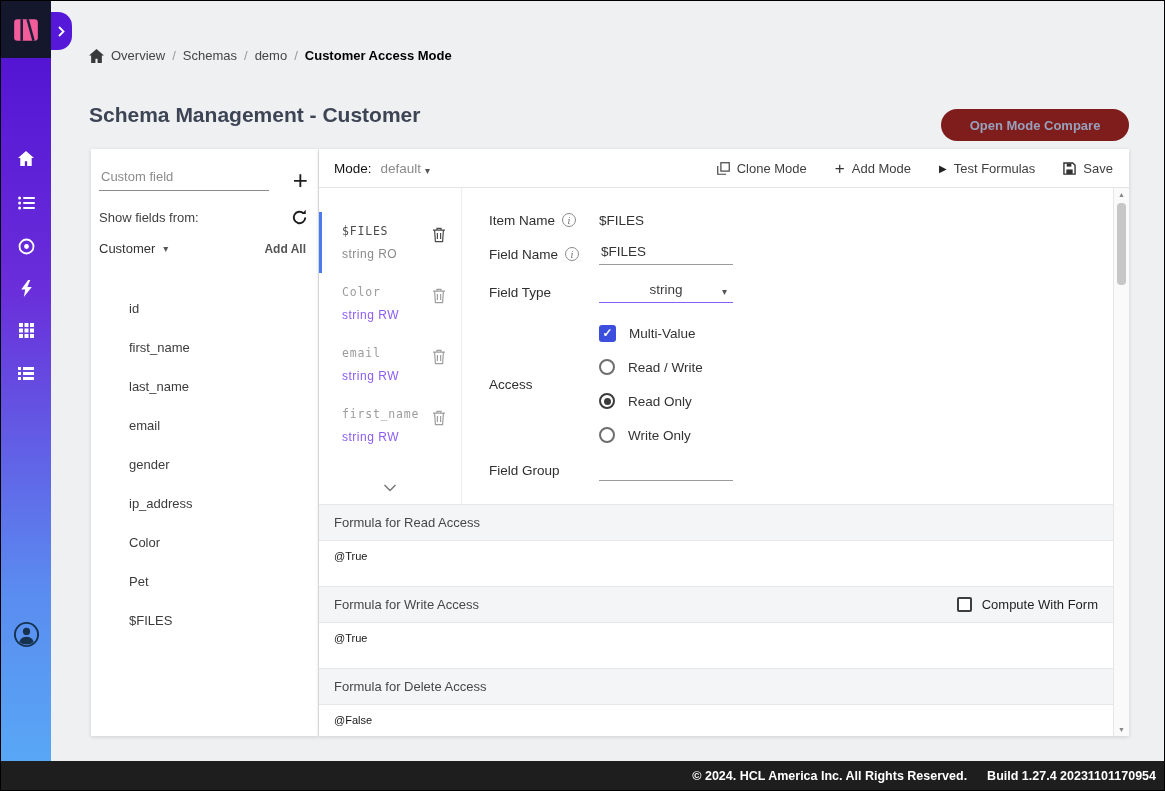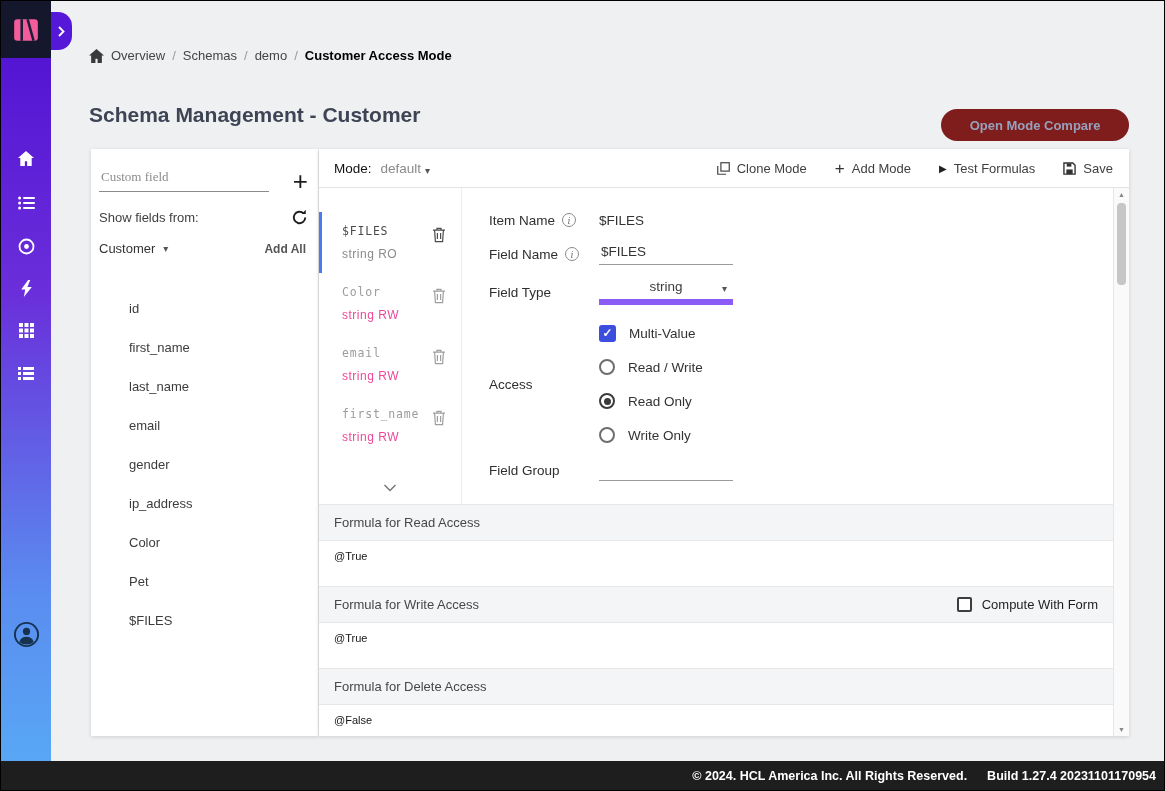--- a/index.html
+++ b/index.html
@@ -25,21 +25,21 @@
   .page-title { position: absolute; left: 88px; top: 102px; font-size: 21px; font-weight: 700; color: #3d4454; }
   .compare-btn { position: absolute; left: 940px; top: 108px; width: 188px; height: 32px; border: 0;
     border-radius: 17px; background: #7f1d1d; color: #98a1bb; font-weight: 700; font-size: 13px;
     font-family: "Liberation Sans", sans-serif; cursor: pointer; }
 
   
   .left-panel { position: absolute; left: 90px; top: 148px; width: 227px; height: 587px; background: #fff;
     box-shadow: 0 1px 4px rgba(0,0,0,.14); }
   .cf-row { position: absolute; top: 14px; left: 8px; right: 10px; display: flex; align-items: flex-end; }
   .custom-field { width: 170px; border: 0; border-bottom: 1px solid #8a8a8a; background: transparent;
-    font-size: 13px; color: #555; padding: 6px 2px; outline: none; font-family: Liberation Serif, serif; }
+    font-size: 13px; color: #555; padding: 6px 2px; outline: none; font-family: Liberation Sans, sans-serif; }
   .custom-field::placeholder { color: #8c8c8c; }
   .plus-btn { margin-left: auto; border: 0; background: none; font-size: 26px; color: #1c1c1c;
     line-height: 22px; cursor: pointer; }
   .sf-row { position: absolute; top: 60px; left: 8px; right: 10px; display: flex; align-items: center; }
   .sf-label { font-size: 13px; color: #3f3f3f; }
   .refresh-btn { margin-left: auto; border: 0; background: none; cursor: pointer; display: flex; }
   .src-row { position: absolute; top: 92px; left: 8px; right: 12px; display: flex; align-items: center; }
   .src-select { display: flex; align-items: center; gap: 8px; font-size: 13px; color: #333; cursor: pointer; }
   .caret { font-size: 10px; color: #555; }
   .add-all { margin-left: auto; font-size: 12px; color: #555; cursor: pointer; text-decoration: none; font-weight: bold; }
@@ -59,40 +59,40 @@
   .ic-plus { font-size: 17px; color: #333; line-height: 1; }
   .ic-play { font-size: 10px; color: #222; }
 
   .panel-body { position: absolute; top: 39px; left: 0; width: 794px; bottom: 0; overflow: hidden; }
   .detail-region { height: 316px; display: flex; }
   .mode-col { width: 143px; border-right: 1px solid #ececec; padding-top: 24px; position: relative; flex-shrink: 0; }
   .mode-item { position: relative; height: 61px; padding: 8px 0 0 23px; cursor: pointer; }
   .mode-item.selected { border-left: 3px solid #4b7af0; padding-left: 20px; }
   .mf-name { font-family: "DejaVu Sans Mono", monospace; font-size: 11.5px; letter-spacing: 0.8px;
     color: #9c9c9c; line-height: 23px; }
-  .mf-type { font-size: 12px; color: #ec4899; letter-spacing: 0.5px; line-height: 23px; }
+  .mf-type { font-size: 12px; color: #8b5cf6; letter-spacing: 0.5px; line-height: 23px; }
   .mode-item.selected .mf-name { color: #4a4a4a; }
   .mode-item.selected .mf-type { color: #8a8a8a; }
   .trash { position: absolute; right: 15px; top: 15px; color: #9f9f9f; cursor: pointer; }
   .mode-item.selected .trash { color: #4a4a4a; }
   .mode-col-more { position: absolute; bottom: 8px; left: 50%; transform: translateX(-50%); cursor: pointer; }
 
   .form-area { flex: 1; padding: 20px 0 0 27px; }
   .frow { display: flex; align-items: center; }
   .flabel { width: 110px; flex-shrink: 0; font-size: 13.5px; color: #2f2f2f; display: flex; align-items: center; gap: 7px; }
   .info { width: 14px; height: 14px; border: 1px solid #8a8a8a; border-radius: 50%; color: #777;
     font-size: 9.5px; display: flex; align-items: center; justify-content: center;
     font-family: "DejaVu Serif", serif; font-style: italic; cursor: pointer; flex-shrink: 0; }
   .r1 { height: 24px; }
   .fvalue { font-size: 13.5px; color: #333; }
   .r2 { margin-top: 8px; height: 28px; }
   .uinput { width: 134px; border: 0; border-bottom: 1px solid #9b9b9b; background: transparent;
     font-size: 13.5px; color: #333; padding: 0 2px 5px; outline: none; font-family: "Liberation Sans", sans-serif; }
   .r3 { margin-top: 10px; height: 28px; }
-  .uselect { width: 134px; border-bottom: 6px solid #8b5cf6; position: relative; display: flex;
+  .uselect { width: 134px; border-bottom: 1px solid #8b5cf6; position: relative; display: flex;
     align-items: flex-end; justify-content: center; padding-bottom: 5px; font-size: 13.5px; color: #3c3c3c; cursor: pointer; }
   .sel-caret { position: absolute; right: 6px; font-size: 10px; color: #555; }
   .access-row { margin-top: 13px; }
   .opts { display: flex; flex-direction: column; gap: 6px; }
   .opt { display: flex; align-items: center; gap: 13px; height: 28px; cursor: pointer; }
   .cb { width: 17px; height: 17px; border-radius: 3px; background: #3c4ede; display: flex;
     align-items: center; justify-content: center; flex-shrink: 0; }
   .ck { color: #fff; font-size: 12px; font-weight: 700; line-height: 1; }
   .radio { width: 16px; height: 16px; border: 2px solid #6e6e6e; border-radius: 50%; position: relative; flex-shrink: 0; }
   .radio.selected { border-color: #3b3b3b; }

